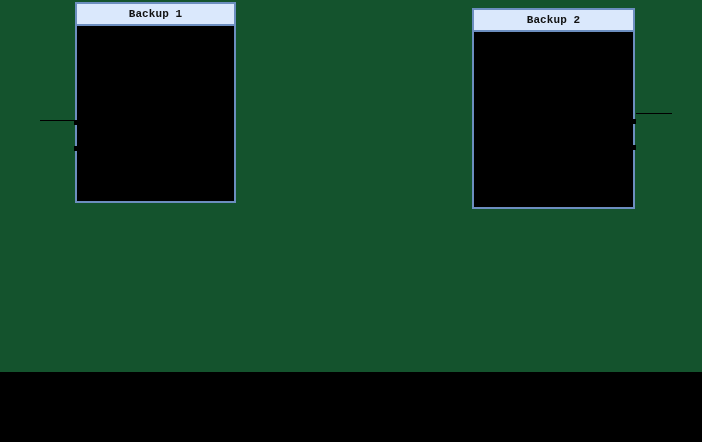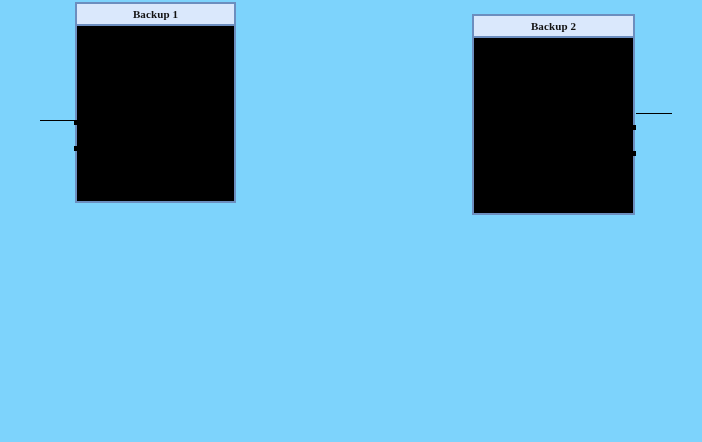--- a/index.html
+++ b/index.html
@@ -3,24 +3,24 @@
 <meta charset="utf-8">
 <style>
   html, body {
     margin: 0;
     padding: 0;
     background: #000000;
   }
   #canvas {
     position: relative;
     width: 702px;
-    height: 442px;
-    background: #7dd3fc;
+    height: 372px;
+    background: #14532d;
     overflow: hidden;
-    font-family: Liberation Serif, serif;
+    font-family: Liberation Mono, monospace;
   }
 
   
   .node {
     position: absolute;
     box-sizing: border-box;
     background: #000000;
   }
   .node-header {
     position: absolute;
@@ -90,21 +90,21 @@
       <span>Backup 1</span>
     </div>
     <div class="node-body" style="top:24px; height:177px;">
       <span></span>
     </div>
 
     <div class="notch" style="left:-1px; top:118px;"></div>
     <div class="notch" style="left:-1px; top:144px;"></div>
   </div>
 
-  <div class="node node-blue" style="left:472px; top:14px; width:163px; height:201px;">
+  <div class="node node-blue" style="left:472px; top:8px; width:163px; height:201px;">
     <div class="node-header" style="height:24px;">
       <span>Backup 2</span>
     </div>
     <div class="node-body" style="top:24px; height:177px;">
       <span></span>
     </div>
 
     <div class="notch" style="right:-1px; top:111px;"></div>
     <div class="notch" style="right:-1px; top:137px;"></div>
   </div>

